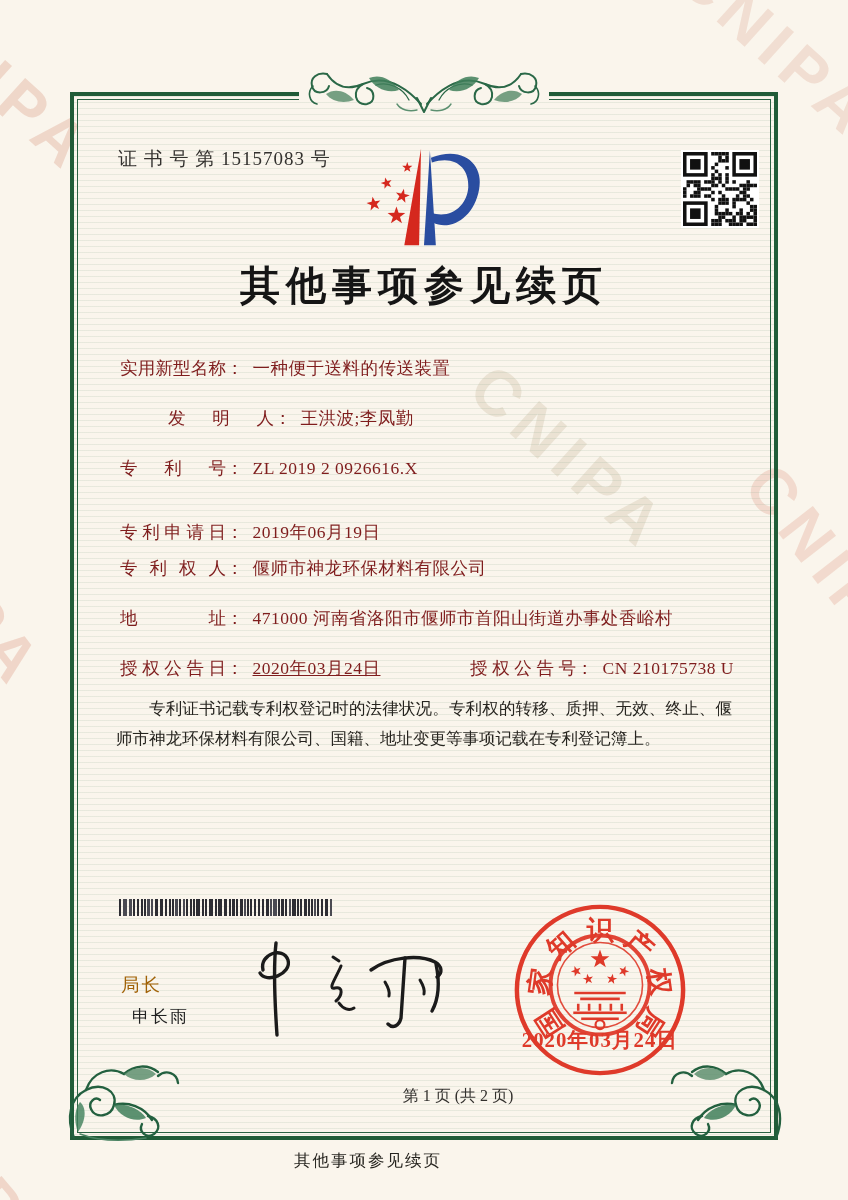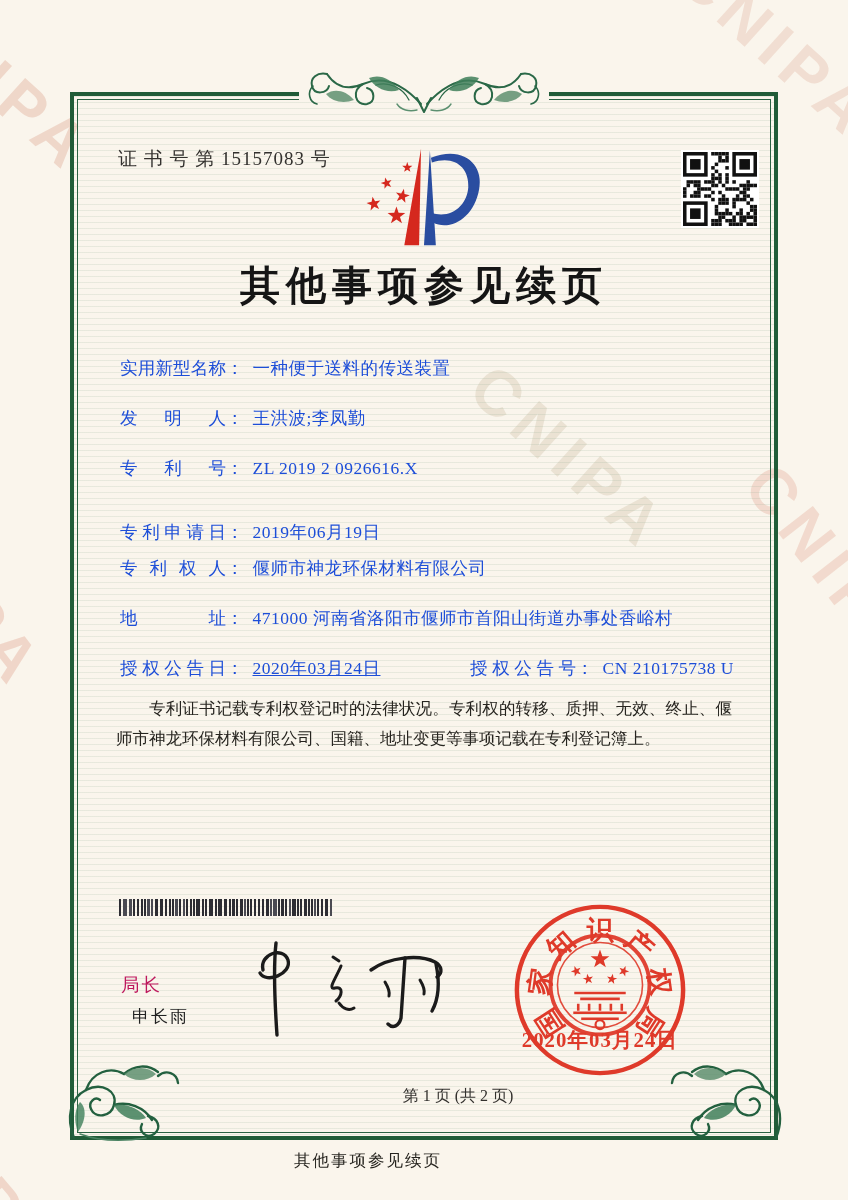--- a/index.html
+++ b/index.html
@@ -39,36 +39,36 @@
   #corner-br{left:668px;top:1046px;transform:scaleX(-1);}
   
   .cert-no{position:absolute;z-index:5;left:118px;top:146px;font-size:19px;color:#33312e;letter-spacing:1px;}
   .logo{position:absolute;z-index:5;left:362px;top:142px;}
   .qr{position:absolute;z-index:5;left:681px;top:150px;background:#fff;padding:2px;}
   .title{
     position:absolute;z-index:5;left:0;top:258px;width:848px;text-align:center;
     font-size:40px;font-weight:700;letter-spacing:6px;color:#151515;
   }
   
-  .field-row{position:absolute;z-index:5;left:120px;font-size:17.5px;color:#1d4ed8;white-space:nowrap;}
+  .field-row{position:absolute;z-index:5;left:120px;font-size:17.5px;color:#7f1d1d;white-space:nowrap;}
   .field-label{display:inline-block;width:106px;text-align:justify;text-align-last:justify;vertical-align:top;}
   .field-colon{display:inline-block;}
   .field-value{margin-left:9px;letter-spacing:.5px;}
-  #row-0{top:356px;} #row-1{top:406px;} #row-2{top:456px;}
+  #row-0{top:356px;} #row-1{top:406px;margin-left:48px;} #row-2{top:456px;}
   #row-3{top:506px;margin-top:14px;} #row-4{top:556px;} #row-5{top:606px;}
   #row-6a{top:656px;text-decoration:underline;} #row-6b{top:656px;left:470px;}
   
   .body-text{
     position:absolute;z-index:5;left:116px;top:694px;width:616px;
     font-size:16.5px;line-height:30px;text-align:justify;color:#26241f;
   }
   .body-text p{margin:0;text-indent:2em;}
   
   .barcode{position:absolute;z-index:5;left:119px;top:899px;}
-  .officer-title{position:absolute;z-index:5;left:121px;top:972px;font-size:18.5px;letter-spacing:2px;color:#be185d;}
+  .officer-title{position:absolute;z-index:5;left:121px;top:972px;font-size:18.5px;letter-spacing:2px;color:#a16207;}
   .officer-name{position:absolute;z-index:5;left:132px;top:1005px;font-size:17px;letter-spacing:2px;color:#222;}
   .signature{position:absolute;z-index:5;left:235px;top:938px;}
   
   .seal{position:absolute;z-index:6;left:506px;top:896px;opacity:.93;}
   
   .page-footer{position:absolute;z-index:5;left:0;top:1086px;width:848px;text-align:center;font-size:16px;color:#33312e;padding-left:34px;}
   .bottom-note{position:absolute;z-index:5;left:0;top:1150px;width:736px;text-align:center;font-size:16.5px;color:#26241f;letter-spacing:2px;}
 </style>
 </head>
 <body>

